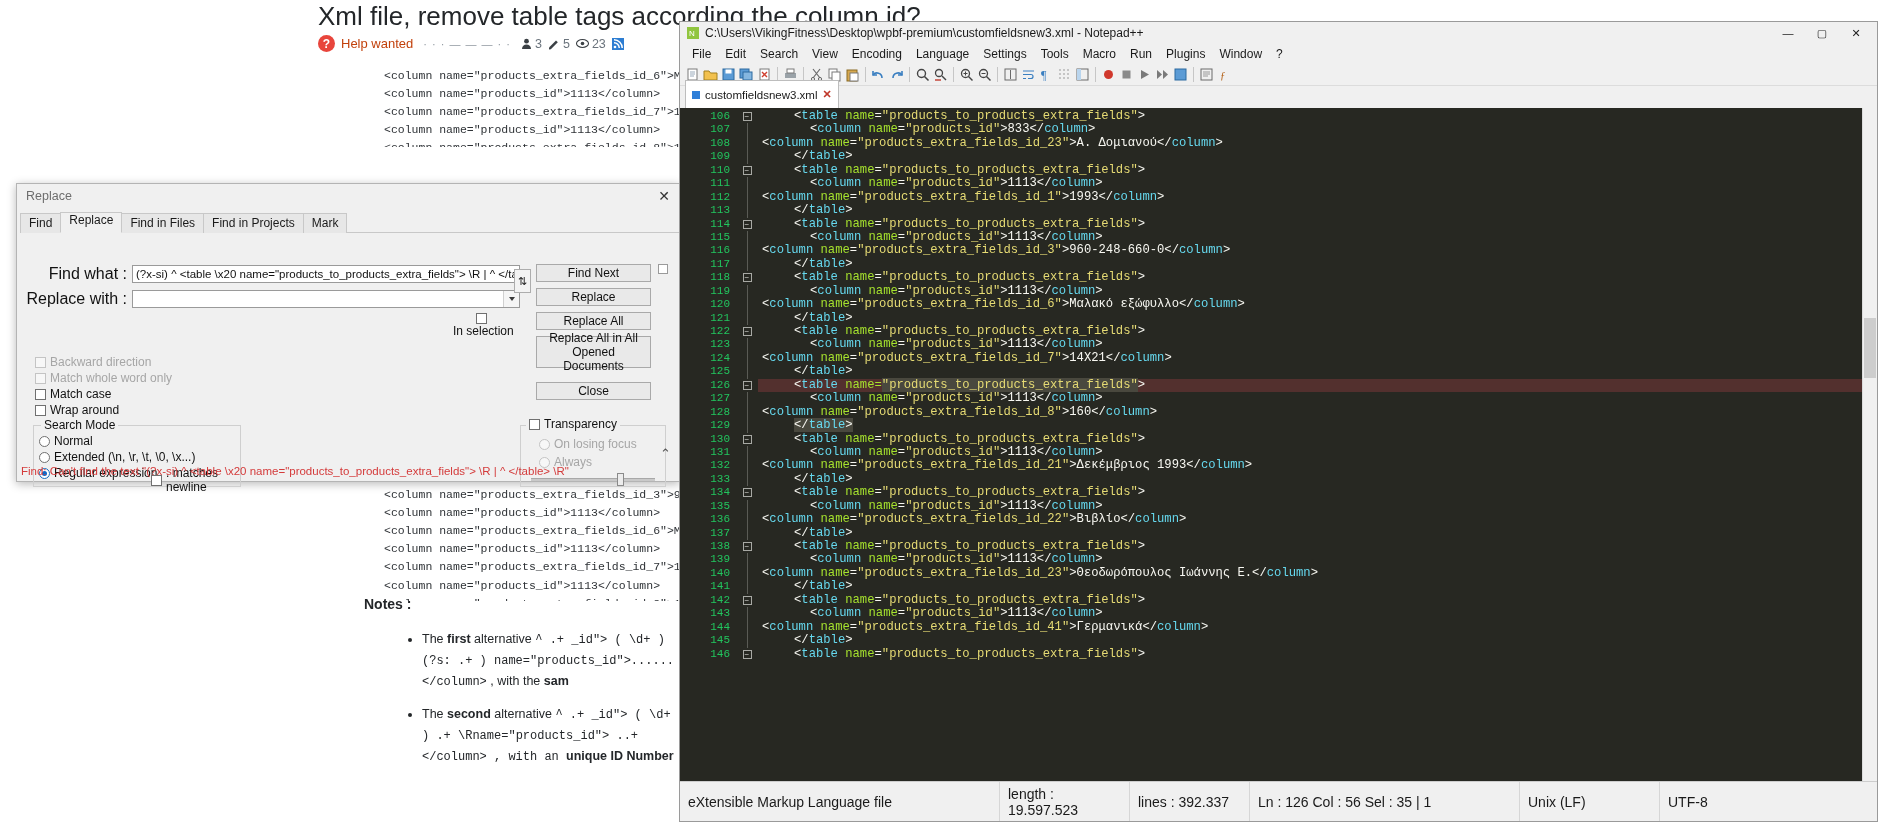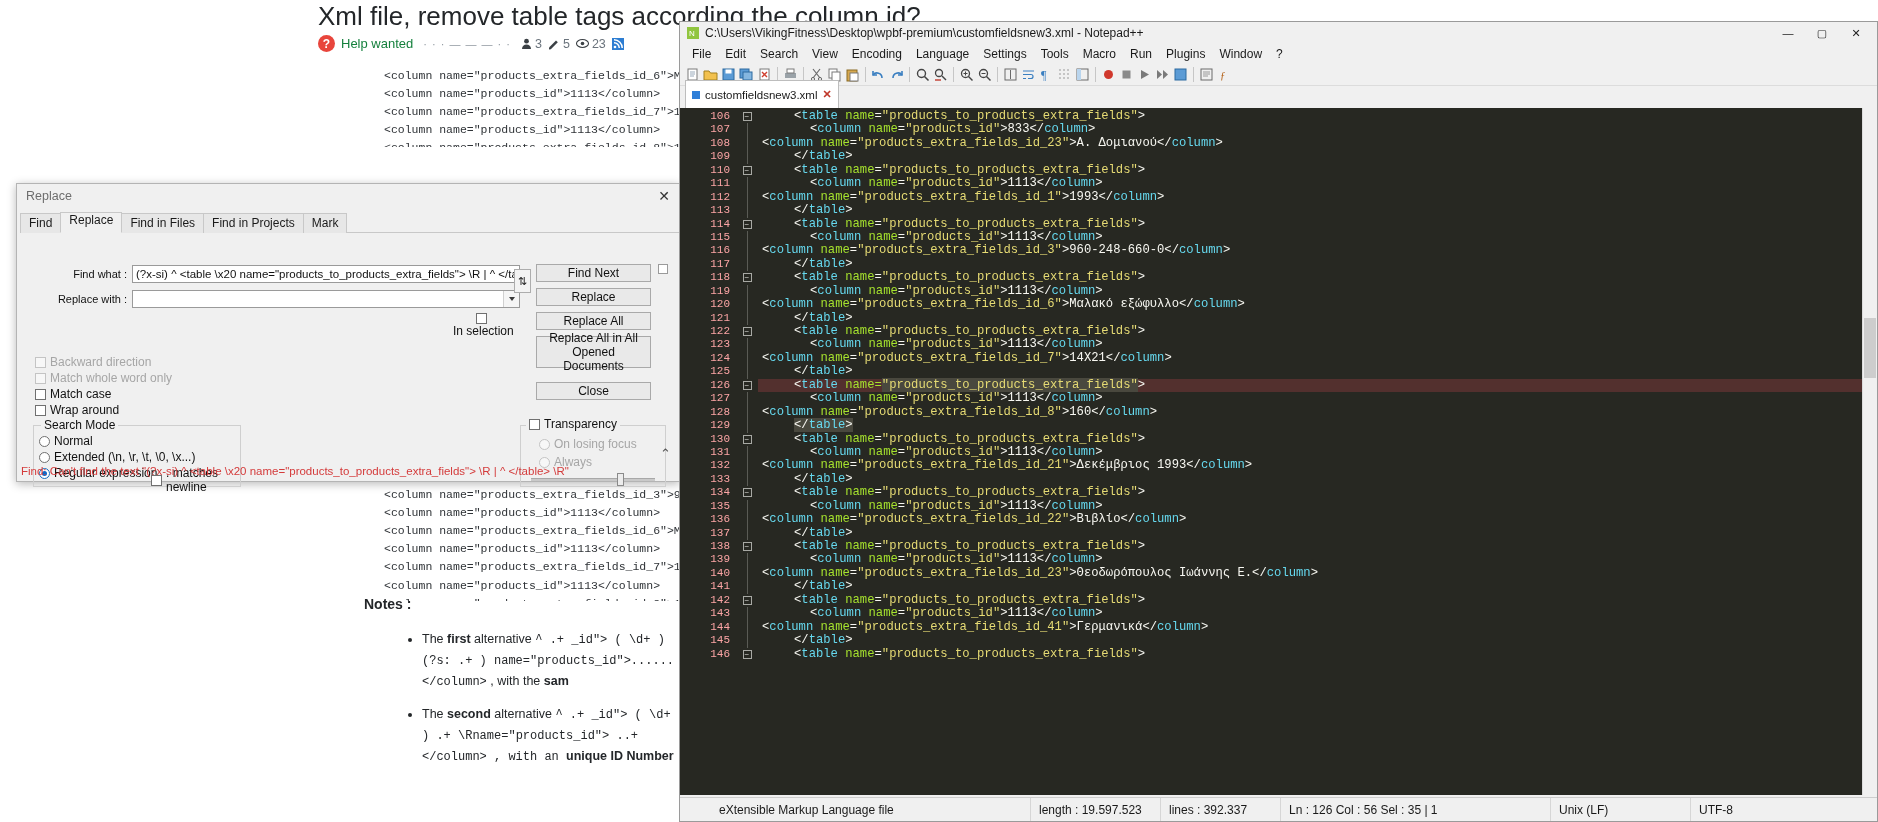--- a/index.html
+++ b/index.html
@@ -18,21 +18,21 @@
     font-size:26px; font-weight:400; color:#232629; line-height:32px;
   }
   .so-meta {
     position:absolute; left:318px; top:35px; display:flex; align-items:center; gap:6px;
     font-size:12.5px; color:#6a737c;
   }
   .hw-badge {
     width:17px; height:17px; border-radius:50%; background:#e8453c; color:#fff;
     font-size:12px; font-weight:bold; display:flex; align-items:center; justify-content:center;
   }
-  .hw-label { color:#15803d; font-size:13px; }
+  .hw-label { color:#c2410c; font-size:13px; }
   .dotline { color:#9199a1; letter-spacing:1px; font-size:11px; margin:0 4px; }
   .mitem { display:flex; align-items:center; gap:3px; color:#6a737c; }
   .mitem svg { display:block; }
 
   .code-block {
     position:absolute; left:384px; width:300px;
     font-family:"Liberation Mono", monospace; font-size:11.5px;
     color:#2f3337; line-height:18.2px; white-space:pre; overflow:hidden;
   }
   #code-top { top:55px; height:80px; }
@@ -72,21 +72,21 @@
     padding:2px 8px 3px 8px; border:1px solid #c8c8c8; border-bottom:none;
     background:#e7e7e7; font-size:12px; color:#1a1a1a; margin-right:-1px;
     position:relative; top:1px;
   }
   .rd-tab.active { background:#f0f0f0; border-bottom:1px solid #f0f0f0; padding-top:0px; padding-bottom:5px; z-index:2; }
   .rd-tabs-underline { border-bottom:1px solid #c8c8c8; margin-left:3px; margin-right:0px; height:0; }
 
   .rd-body { position:relative; height:252px; }
 
   .fld-row { position:absolute; display:flex; align-items:center; }
-  .fld-label { text-align:right; font-size:11px; color:#111; }
+  .fld-label { text-align:right; font-size:16px; color:#111; }
   .combo {
     height:18px; border:1px solid #9a9a9a; background:#fff; display:flex; align-items:center;
     font-size:11.5px; padding-left:3px; color:#111; overflow:hidden; white-space:nowrap;
   }
   .combo .arrow {
     margin-left:auto; width:16px; height:100%; display:flex; align-items:center; justify-content:center;
     border-left:1px solid #d0d0d0; background:#f5f5f5;
   }
   .arrow-glyph { width:0;height:0;border-left:3.5px solid transparent;border-right:3.5px solid transparent;border-top:4px solid #3a3a3a; }
 
@@ -161,21 +161,21 @@
   .tab-dot { width:8px; height:8px; background:#2f7fd8; }
   .tab-x { color:#c0392b; font-size:11px; font-weight:bold; }
 
   
   .npp-editor {
     position:absolute; left:0; top:86px; right:0; bottom:26px;
     background:#272822; overflow:hidden; display:flex;
     font-family:"Liberation Mono", monospace; font-size:12.2px;
   }
   .gutter {
-    width:56px; flex:none; background:#272822; color:#fca5a5;
+    width:56px; flex:none; background:#272822; color:#22c55e;
     text-align:right; padding-top:2px; user-select:none;
   }
   .gutter div { height:13.45px; line-height:13.45px; padding-right:6px; font-size:11px; }
   .fold-col { width:22px; flex:none; background:#272822; padding-top:2px; }
   .fold-col div { height:13.45px; line-height:13.45px; display:flex; align-items:center; justify-content:center; }
   .fold-box {
     width:9px; height:9px; border:1px solid #a8a9a4; color:#d6d7d2;
     font-size:8px; line-height:7px; display:flex; align-items:center; justify-content:center;
   }
   .fold-bar { width:1px; height:13.45px; background:#5a5b55; }
@@ -183,23 +183,23 @@
   .code-col .ln { height:13.45px; line-height:13.45px; padding-left:4px; }
   .tok-tag { color:#66d9ef; }
   .tok-attr { color:#a6e22e; }
   .tok-val  { color:#e6db74; }
   .tok-txt  { color:#f8f8f2; }
   .tok-punc { color:#f8f8f2; }
   .ln.hl-red { background:#53302e; }
   .sel-hi { background:#49483e; }
 
   .npp-statusbar {
-    position:absolute; left:0; bottom:0; width:100%; height:24px;
+    position:absolute; left:0; bottom:0; width:100%; height:40px;
     background:#f0f0f0; border-top:1px solid #cdcdcd;
-    display:flex; align-items:center; font-size:12px; color:#1a1a1a;padding-left:31px;
+    display:flex; align-items:center; font-size:14px; color:#1a1a1a;
   }
   .sb-cell { padding:0 8px; height:100%; display:flex; align-items:center; border-right:1px solid #d6d6d6; }
 
   .watermark {
     position:absolute; right:40px; bottom:34px; text-align:right;
     color:#b9b6ad; pointer-events:none;
   }
   .watermark .w1 { font-size:20px; }
   .watermark .w2 { font-size:11px; }
   .scrollbar-v {

